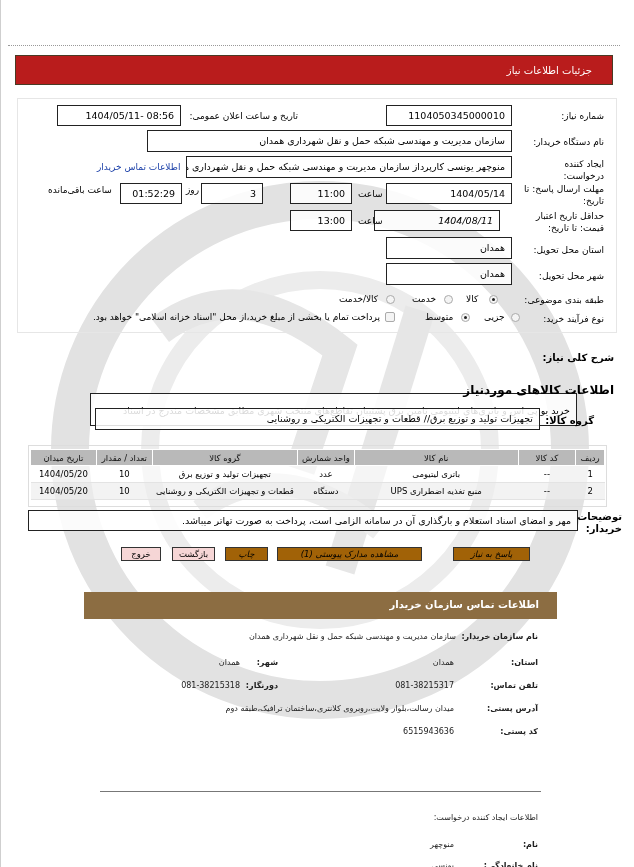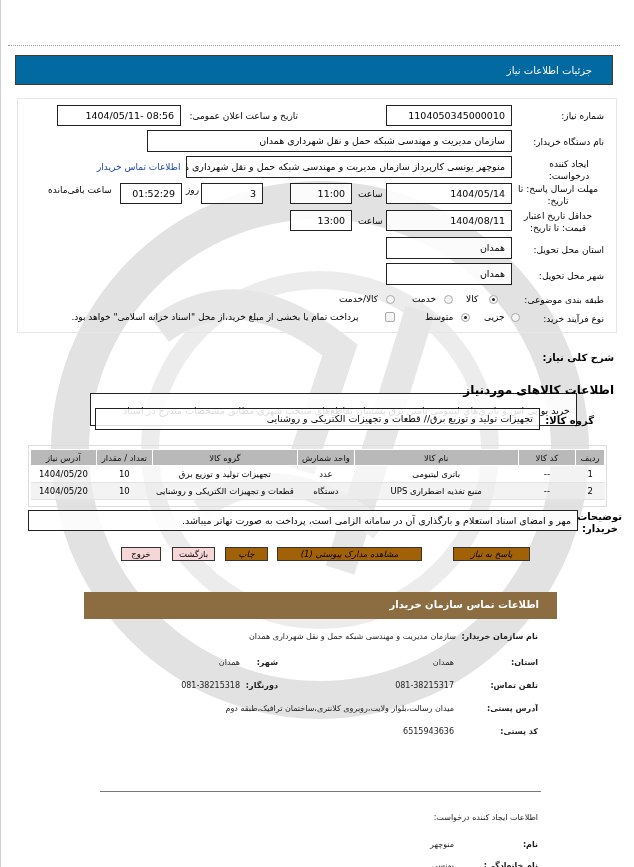--- a/index.html
+++ b/index.html
@@ -3,28 +3,28 @@
 <meta charset="utf-8">
 <style>
   html, body { margin:0; padding:0; background:#fff; }
   body { width:634px; height:867px; position:relative; overflow:hidden;
          font-family:"DejaVu Sans", sans-serif; font-size:9px; color:#000; }
   .leftline { position:absolute; left:0; top:0; width:1px; height:867px; background:#cfcfcf; }
   .dotted { position:absolute; left:8px; top:45px; width:612px; border-top:1px dotted #999; }
 
   .watermark { position:absolute; left:40px; top:150px; width:560px; height:600px; pointer-events:none; }
 
-  .hdr { position:absolute; left:15px; top:55px; width:598px; height:30px; background:#0369a1;
+  .hdr { position:absolute; left:15px; top:55px; width:598px; height:30px; background:#b91c1c;
          border:1px solid #4a3a24; box-sizing:border-box; }
   .hdr span { position:absolute; right:20px; top:9px; color:#fff; font-size:10px; }
 
   .panel { position:absolute; left:17px; top:98px; width:600px; height:235px;
            border:1px solid #e6e6e6; box-sizing:border-box; }
 
-  .lbl { position:absolute; font-size:9px; line-height:12px; text-align:center; direction:rtl; }
+  .lbl { position:absolute; font-size:9px; line-height:12px; text-align:right; direction:rtl; }
   .box { position:absolute; border:1px solid #222; background:rgba(255,255,255,0.85); box-sizing:border-box;
          font-size:9.5px; line-height:19px; direction:rtl; padding:0 6px; white-space:nowrap; overflow:hidden; }
   .box.ltr { direction:ltr; text-align:right; }
   .link { position:absolute; color:#1a3fa8; font-size:9px; direction:rtl; }
 
   .radio { position:absolute; width:9px; height:9px; border-radius:50%; border:1px solid #aaa; background:#f4f4f4; box-sizing:border-box; }
   .radio.on::after { content:""; position:absolute; left:2px; top:2px; width:3px; height:3px; border-radius:50%; background:#222; }
   .check { position:absolute; width:10px; height:10px; border:1px solid #aaa; background:#f4f4f4; box-sizing:border-box; border-radius:2px; }
 
   .bold { font-weight:bold; }
@@ -82,21 +82,21 @@
 <div class="lbl" style="right:30px;top:183px;width:92px;">مهلت ارسال پاسخ: تا تاریخ:</div>
 <div class="box ltr" style="left:386px;top:183px;width:126px;height:21px;">1404/05/14</div>
 <div class="lbl" style="left:358px;top:188px;">ساعت</div>
 <div class="box ltr" style="left:290px;top:183px;width:62px;height:21px;">11:00</div>
 <div class="box ltr" style="left:201px;top:183px;width:62px;height:21px;">3</div>
 <div class="lbl" style="left:186px;top:184px;">روز</div>
 <div class="box ltr" style="left:120px;top:183px;width:62px;height:21px;">01:52:29</div>
 <div class="lbl" style="left:48px;top:184px;">ساعت باقی‌مانده</div>
 
 <div class="lbl" style="right:30px;top:210px;width:92px;">حداقل تاریخ اعتبار قیمت: تا تاریخ:</div>
-<div class="box ltr" style="left:386px;top:210px;width:126px;height:21px;">1404/08/11</div>
+<div class="box ltr" style="left:374px;top:210px;width:126px;height:21px;font-style:italic;">1404/08/11</div>
 <div class="lbl" style="left:358px;top:215px;">ساعت</div>
 <div class="box ltr" style="left:290px;top:210px;width:62px;height:21px;">13:00</div>
 
 <div class="lbl" style="right:30px;top:244px;">استان محل تحویل:</div>
 <div class="box" style="left:386px;top:237px;width:126px;height:22px;">همدان</div>
 <div class="lbl" style="right:30px;top:270px;">شهر محل تحویل:</div>
 <div class="box" style="left:386px;top:263px;width:126px;height:22px;">همدان</div>
 
 <div class="lbl" style="right:30px;top:294px;">طبقه بندی موضوعی:</div>
 <div class="radio on" style="left:489px;top:295px;"></div>
@@ -125,21 +125,21 @@
 <div class="tblwrap"></div>
 <table class="items">
   <thead>
     <tr>
       <th style="width:22px;">ردیف</th>
       <th style="width:55px;">کد کالا</th>
       <th style="width:170px;">نام کالا</th>
       <th style="width:52px;">واحد شمارش</th>
       <th style="width:150px;">گروه کالا</th>
       <th style="width:52px;">تعداد / مقدار</th>
-      <th style="width:60px;">آدرس نیاز</th>
+      <th style="width:60px;">تاریخ میدان</th>
     </tr>
   </thead>
   <tbody>
     <tr>
       <td>1</td>
       <td>--</td>
       <td>باتری لیتیومی</td>
       <td>عدد</td>
       <td>تجهیزات تولید و توزیع برق</td>
       <td>10</td>

